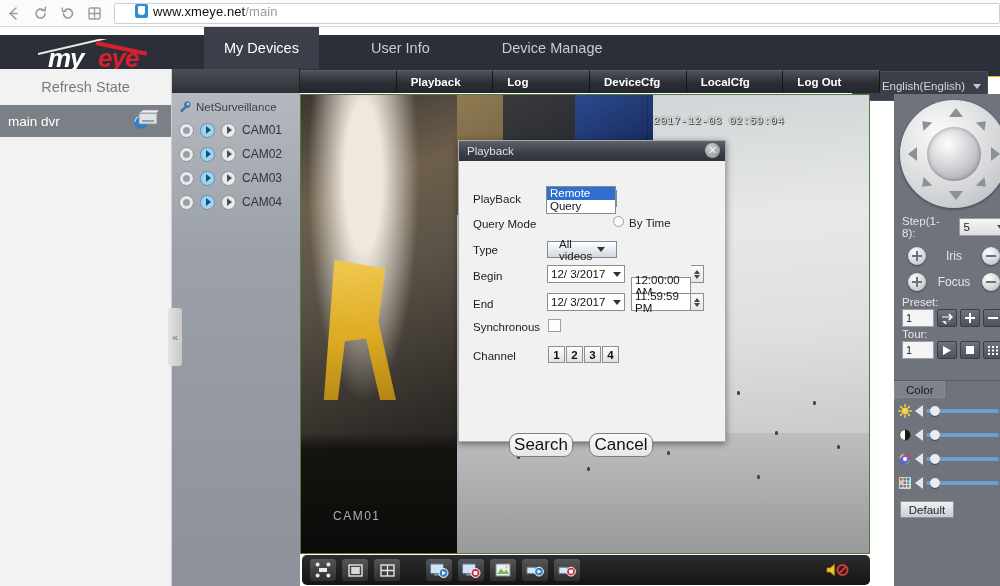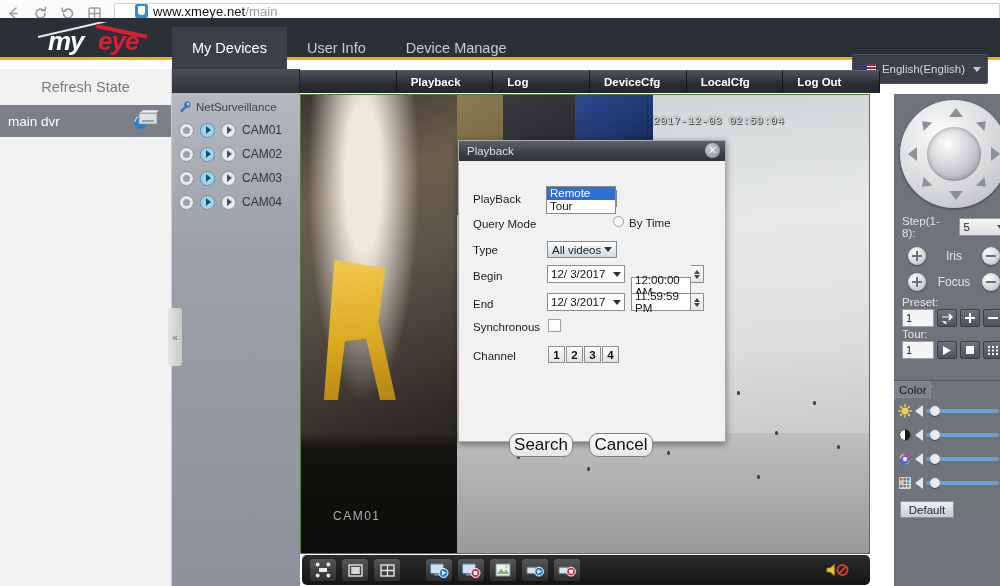--- a/index.html
+++ b/index.html
@@ -36,23 +36,23 @@
   }
   .shield:after{
     content:""; position:absolute; left:3px; top:2.5px; width:7px; height:9px;
     background:#fff; border-radius:1px 1px 3px 3px;
   }
   .url-text { font-size:13px; color:#111; font-family:"Liberation Sans",sans-serif; letter-spacing:.1px;}
   .url-text .dim { color:#9a9a9a; }
 
   
   .app-header {
-    position:absolute; left:0; top:18px; width:1000px; height:42px;
+    position:absolute; left:0; top:35px; width:1000px; height:42px;
     background:#2b2f38;
-    border-bottom:3px solid #eab308;
+    border-bottom:1px solid #eab308;
   }
   .logo {
     position:absolute; left:30px; top:2px; width:130px; height:40px;
   }
   .logo .lt { position:absolute; font-style:italic; font-weight:bold; color:#ffffff; font-size:26px; left:18px; top:6px; letter-spacing:-1px;}
   .logo .lt2 { position:absolute; font-style:italic; font-weight:bold; color:#d8202f; font-size:26px; left:68px; top:6px; letter-spacing:-1px;}
   .logo .roof {
     position:absolute; left:8px; top:2px; width:112px; height:18px;
     overflow:hidden;
   }
@@ -60,21 +60,21 @@
     content:""; position:absolute; left:0; top:14px; width:90px; height:2px;
     background:#e9e9e9; transform:rotate(-13deg); transform-origin:left center;
   }
   .logo .roof:after{
     content:""; position:absolute; left:58px; top:2px; width:52px; height:4px;
     background:#d8202f; transform:rotate(12deg); transform-origin:left center;
   }
   .main-nav { position:absolute; left:172px; top:27px; height:42px; display:flex; }
   .main-nav .tab {
     height:42px; padding:7px 20px; display:flex; align-items:center;
-    color:#c9ccd2; font-size:14.5px; cursor:pointer;
+    color:#c9ccd2; font-size:14.5px; cursor:pointer;margin-left:32px;
   }
   .main-nav .tab.active { background:#3a3f4a; color:#ffffff; }
   .lang-box {
     position:absolute; right:12px; top:36px; height:30px;
     background:#3a3f4a; border:1px solid #4a4f59; border-radius:2px;
     display:flex; align-items:center; padding:0 6px; color:#d4d6da; font-size:11.5px;
   }
   .flag {
     width:17px; height:11px; margin-right:6px; position:relative; overflow:hidden;
     background:linear-gradient(#b22234 0 14%, #fff 14% 28%, #b22234 28% 42%, #fff 42% 56%, #b22234 56% 70%, #fff 70% 85%, #b22234 85% 100%);
@@ -300,21 +300,21 @@
   }
   .dlg-close {
     position:absolute; right:5px; top:2px; width:15px; height:15px; border-radius:50%;
     background:radial-gradient(circle at 35% 30%, #c8cacd, #8d9196);
     color:#f3f3f3; font-size:11px; display:flex; align-items:center; justify-content:center;
   }
   .dlg-body { position:relative; height:281px; }
   .fld-lbl { position:absolute; left:14px; color:#1c1c1c; font-size:11.5px; }
   .sel {
     position:absolute; height:17px; background:linear-gradient(#ffffff,#e4eaf0 55%,#cfd8e1);
-    border:1px solid #7f8c99; display:flex; align-items:center; padding:0 4px;
+    border:1px solid #7f8c99; display:flex; align-items:center; padding:0 11px;
     font-size:11.5px; color:#1a1a1a;
   }
   .sel .cd { margin-left:auto; width:0;height:0;border-left:4px solid transparent;border-right:4px solid transparent;border-top:5px solid #333;}
   .dropdown {
     position:absolute; left:546px; top:186px; width:70px;
     background:#ffffff; border:1px solid #8a8a8a; z-index:6;
   }
   .dd-item { height:13px; font-size:11.5px; padding-left:3px; color:#111; line-height:13px;}
   .dd-item.hl { background:#2f6fd0; color:#ffffff; }
   .radio-dot {
@@ -817,16 +817,16 @@
       <span class="chbtn" style="left:125px; top:185px">3</span>
       <span class="chbtn" style="left:143px; top:185px">4</span>
 
       <span class="dlg-btn" style="left:50px; top:272px">Search</span>
       <span class="dlg-btn" style="left:130px; top:272px">Cancel</span>
     </div>
   </div>
 
   <div class="dropdown">
     <div class="dd-item hl">Remote</div>
-    <div class="dd-item">Tour</div>
+    <div class="dd-item">Query</div>
   </div>
 
 </div>
 
 </body></html>

